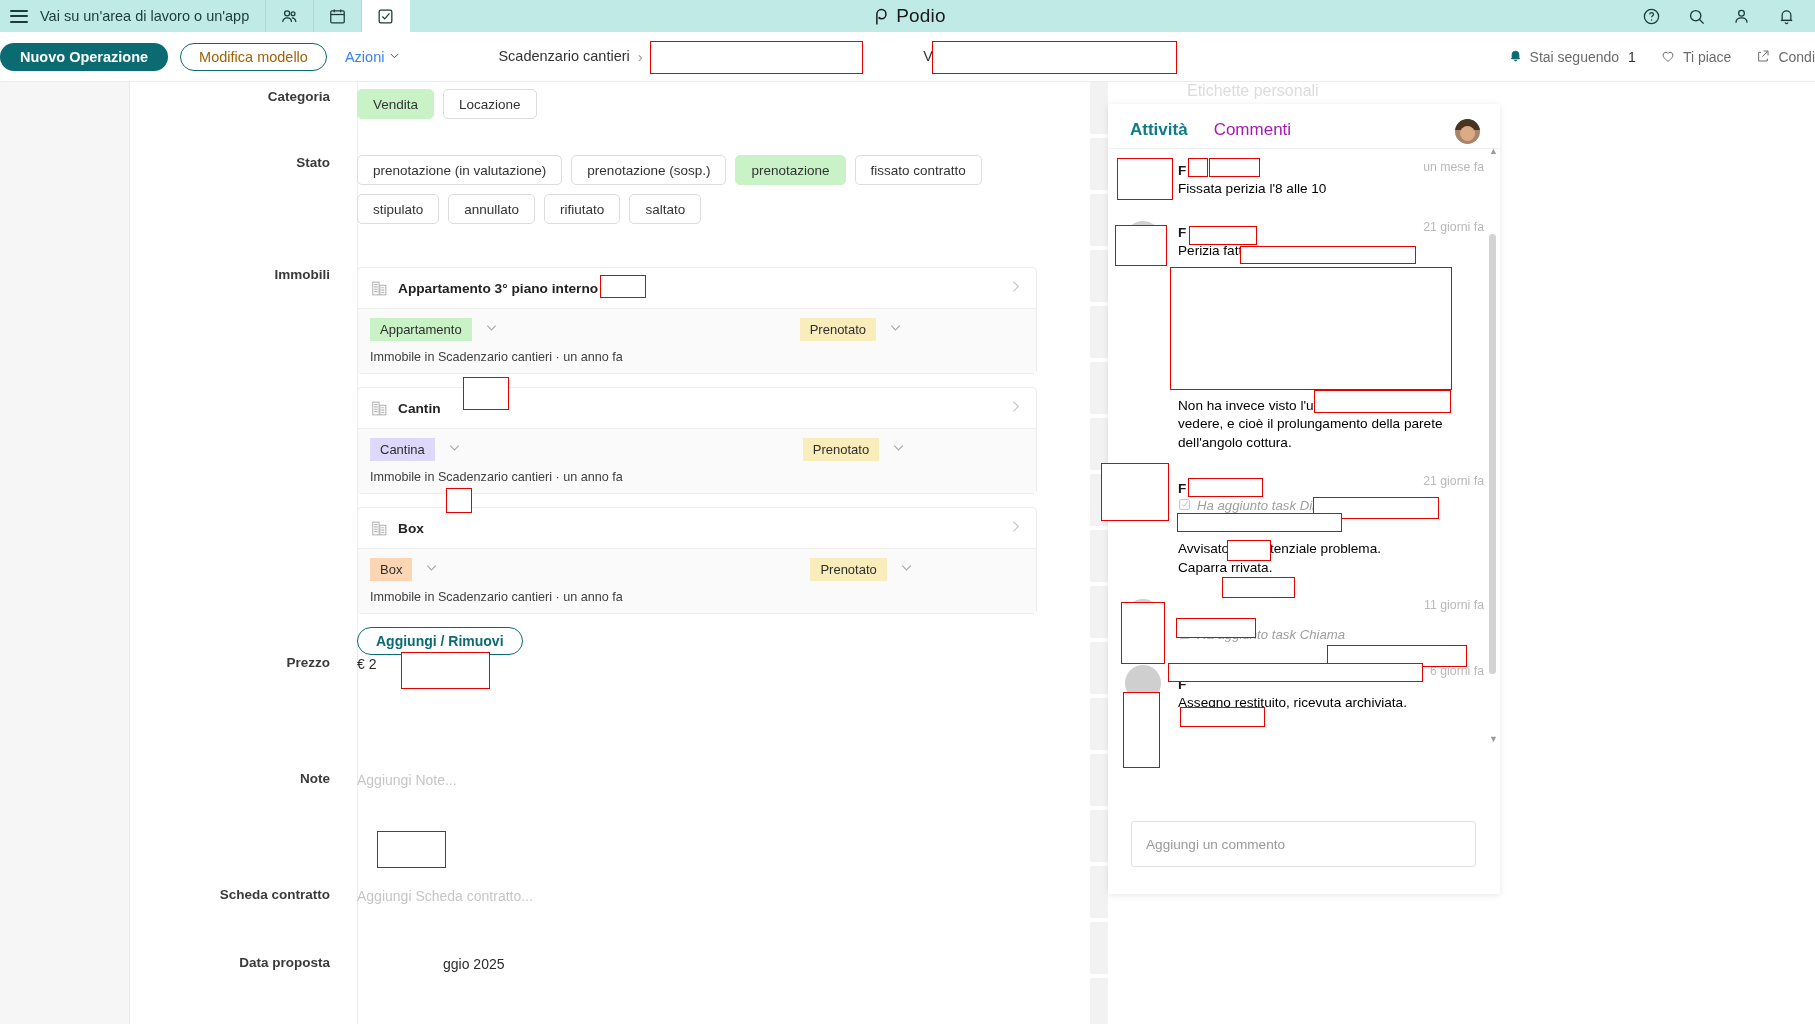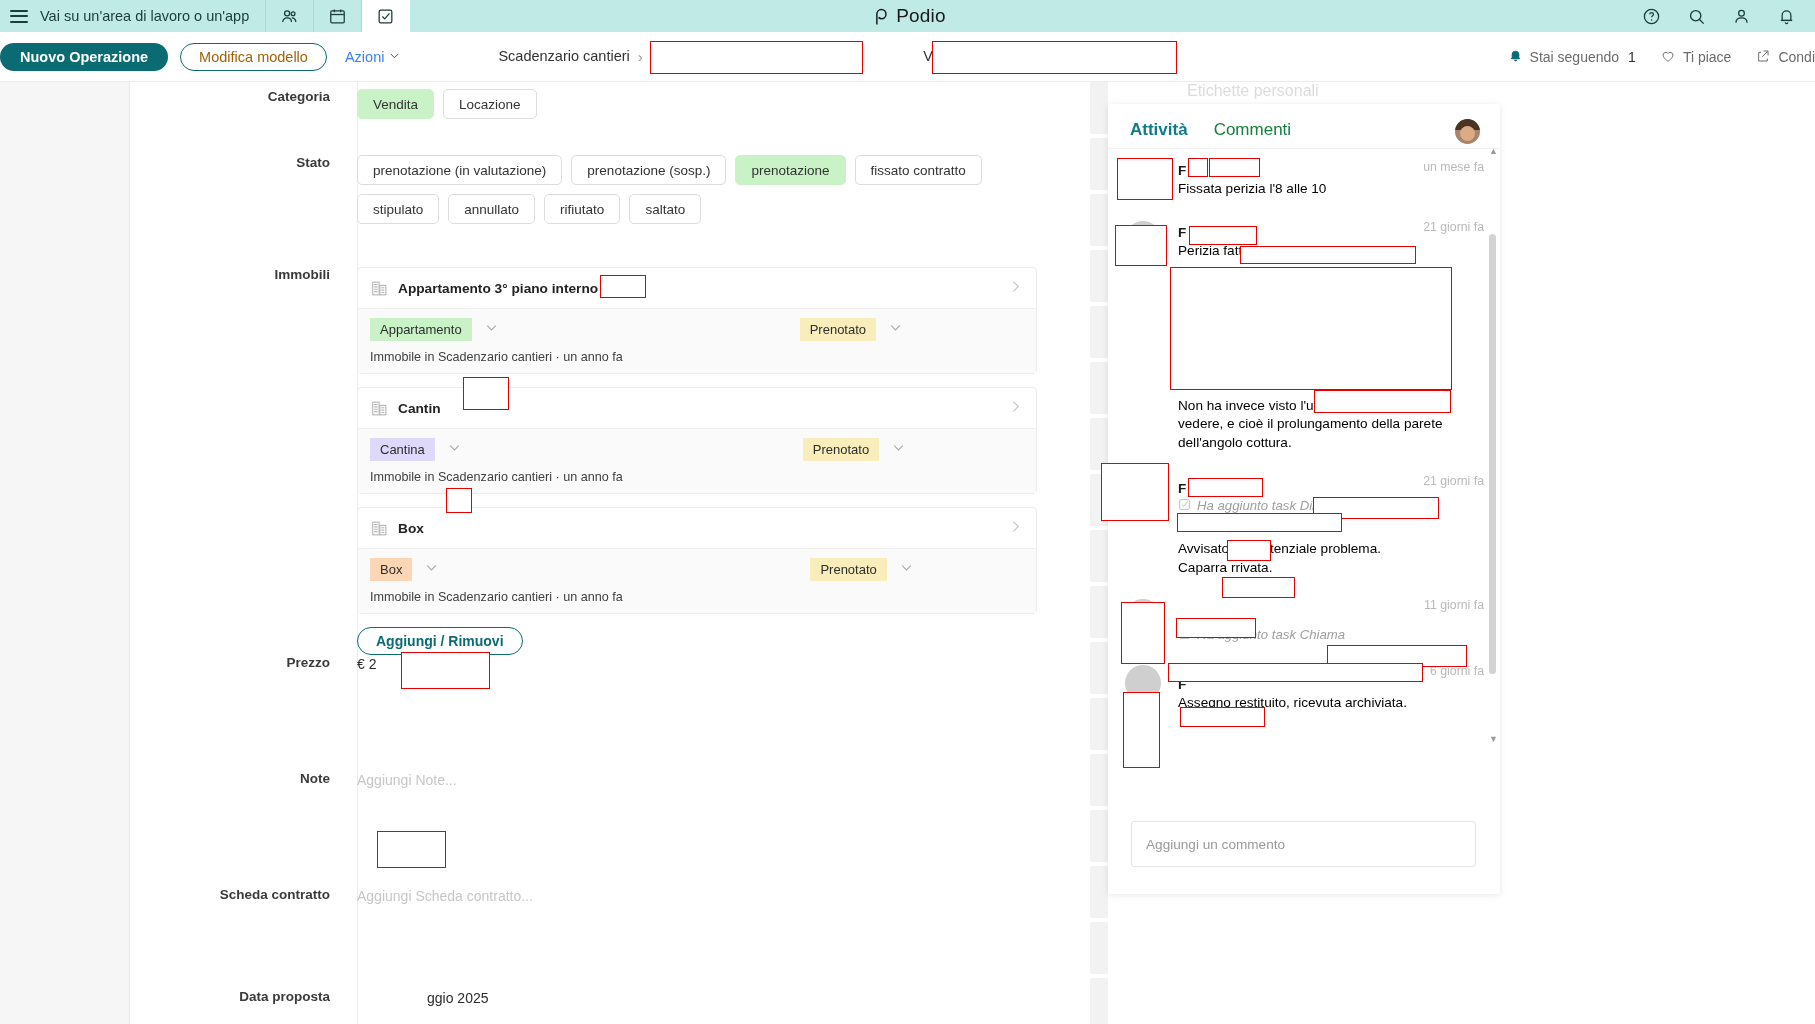--- a/index.html
+++ b/index.html
@@ -171,21 +171,21 @@
   .rail-block { width: 18px; height: 56px; border-bottom: 4px solid #fff; }
 
   .activity {
     position: absolute; left: 18px; top: 22px; width: 392px; height: 790px;
     background: #fff; box-shadow: 0 1px 6px rgba(0,0,0,.10);
     border-radius: 2px;
   }
   .tabs { display: flex; align-items: center; padding: 16px 22px 0 22px; }
   .tab { font-size: 17px; margin-right: 26px; cursor: pointer; padding-bottom: 12px; }
   .tab.active { color: #0f7b86; font-weight: bold; }
-  .tab.inactive { color: #15803d; }
+  .tab.inactive { color: #a21caf; }
   .avatar-hdr {
     position: absolute; right: 20px; top: 15px; width: 25px; height: 25px;
     border-radius: 50%; background: #a8846a; overflow: hidden;
   }
   .avatar-hdr .hair { position:absolute; left:0; top:0; width:25px; height:11px; background:#4b3323; border-radius: 12px 12px 0 0;}
   .avatar-hdr .face { position:absolute; left:5px; top:7px; width:15px; height:15px; background:#dcab86; border-radius:50%;}
 
   .feed {
     position: absolute; left: 0; top: 44px; width: 392px; height: 630px;
     overflow: hidden; border-top: 1px solid #f0f0f0;
@@ -507,21 +507,21 @@
       <div class="fval"><span class="placeholder">Aggiungi Note...</span></div>
     </div>
 
     <div class="frow" style="top:689px; top:689px;"></div>
 
     <div class="frow" style="top:805px;">
       <div class="flabel">Scheda contratto</div>
       <div class="fval"><span class="placeholder">Aggiungi Scheda contratto...</span></div>
     </div>
 
-    <div class="frow" style="top:907px;">
+    <div class="frow" style="top:873px;gap:16px;">
       <div class="flabel">Data proposta</div>
       <div class="fval">
         <span class="fieldtext" style="margin-left:70px">ggio 2025</span>
       </div>
     </div>
   </div>
 
   <div class="rightwrap">
     <div class="etichette">Etichette personali</div>
 

